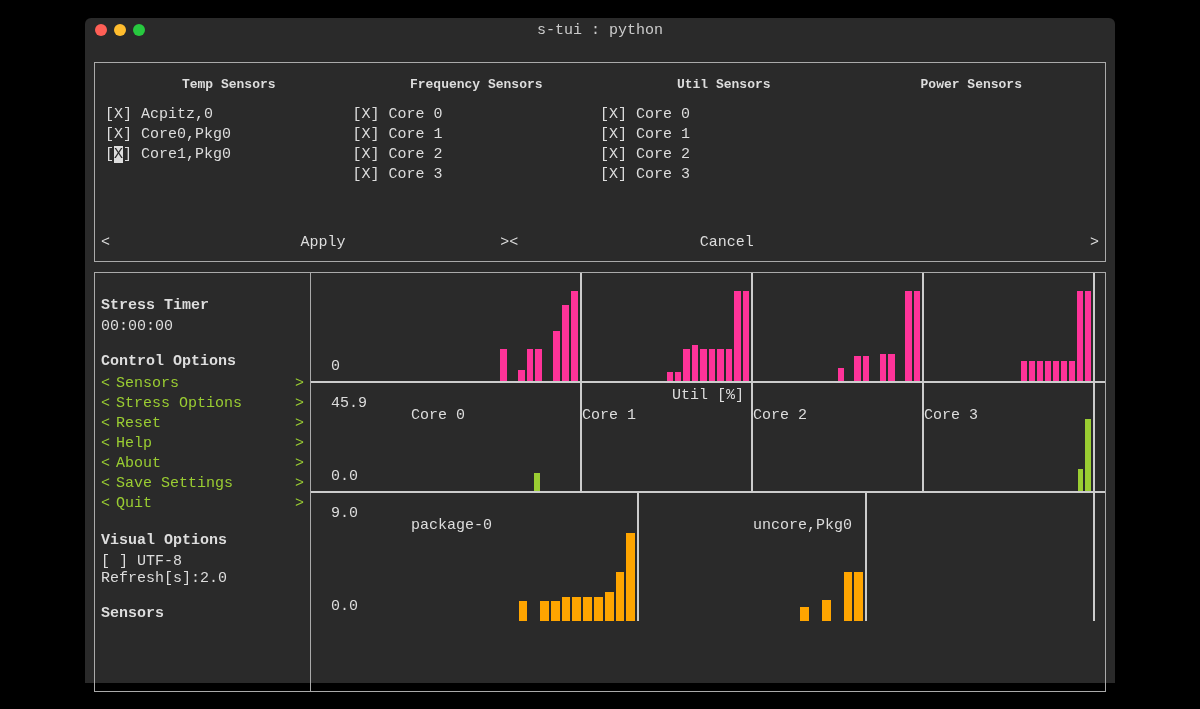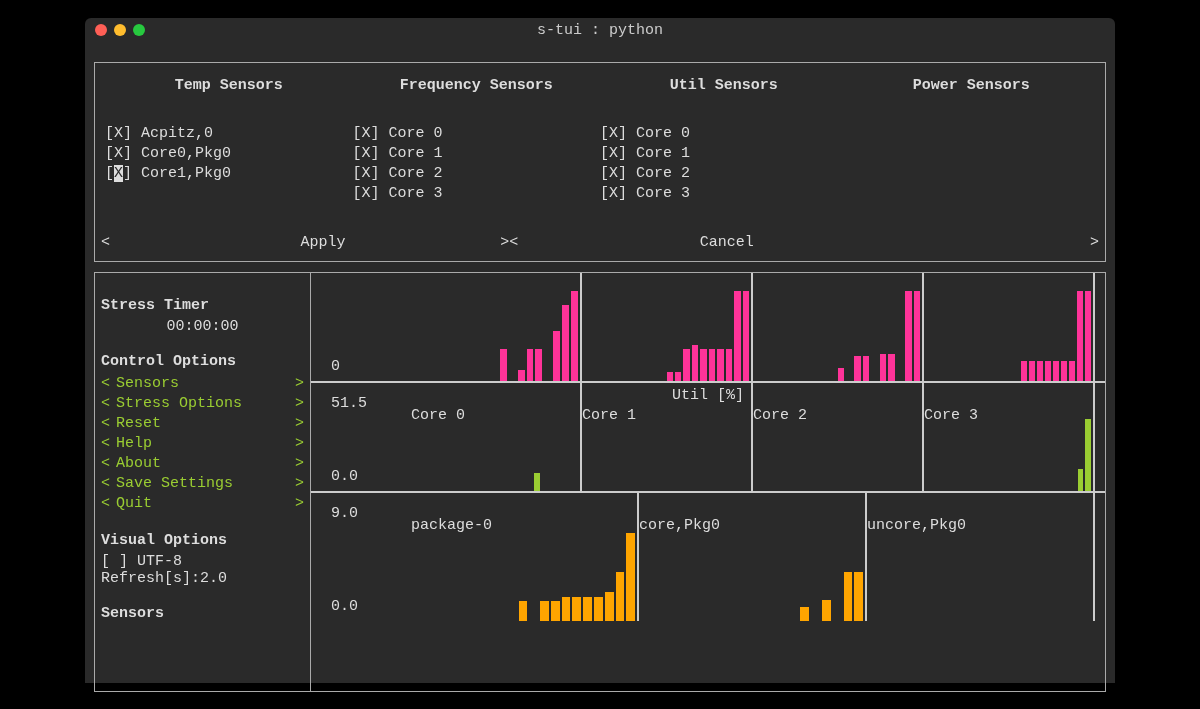--- a/index.html
+++ b/index.html
@@ -48,23 +48,23 @@
   padding: 14px 10px;
 }
 .sensor-columns {
   display: flex;
 }
 .sensor-col {
   flex: 1;
 }
 .sensor-col h3 {
   font-weight: bold;
-  font-size: 15px;
+  font-size: 13px;
   text-align: center;
-  margin-bottom: 30px;
+  margin-bottom: 13px;
 }
 .sensor-col .items { padding-left: 0; }
 .sensor-col .items div {
   white-space: pre;
   line-height: 20px;
 }
 .cursor-x {
   background: #ddd;
   color: #2a2a2a;
 }
@@ -86,21 +86,21 @@
 .sidebar {
   width: 216px;
   border-right: 1px solid #aaa;
   padding: 24px 6px 10px 6px;
 }
 .sidebar .heading {
   font-weight: bold;
   text-align: left;
   margin-bottom: 4px;
 }
-.sidebar .center { text-align: center; }
+.sidebar .center { }
 .green { color: #9acd32; }
 .menu-item {
   display: flex;
   line-height: 20px;
 }
 .menu-item .l { }
 .menu-item .m { flex: 1; padding-left: 6px; }
 .menu-item .r { }
 .graphs {
   flex: 1;
@@ -364,21 +364,21 @@
                 <div class="bar" style="height: 19.8px;"></div>
                 <div class="bar" style="height: 19.8px;"></div>
                 <div class="bar" style="height: 90px;"></div>
                 <div class="bar" style="height: 90px;"></div>
               </div>
             </div>
           </div>
         </div>
         <div class="graph-row row2">
           <div class="row-title">Util [%]</div>
-          <div class="axis-label axis-top">51.5</div>
+          <div class="axis-label axis-top">45.9</div>
           <div class="axis-label axis-bot">0.0</div>
           <div class="cells">
             <div class="cell">
               <div class="divider" style="right: 0px;"></div>
               <div class="bars lime" style="height: 72px;">
                 <div class="bar" style="height: 0px;"></div>
                 <div class="bar" style="height: 0px;"></div>
                 <div class="bar" style="height: 0px;"></div>
                 <div class="bar" style="height: 0px;"></div>
                 <div class="bar" style="height: 0px;"></div>
@@ -568,19 +568,18 @@
                 <div class="bar" style="height: 0px;"></div>
                 <div class="bar" style="height: 0px;"></div>
                 <div class="bar" style="height: 0px;"></div>
                 <div class="bar" style="height: 0px;"></div>
                 <div class="bar" style="height: 0px;"></div>
               </div>
             </div>
           </div>
           <div class="col-labels">
             <span>package-0</span>
-            <span>core,Pkg0</span>
             <span>uncore,Pkg0</span>
           </div>
         </div>
       </div>
   </div>
 </div>
 
 </body></html>

